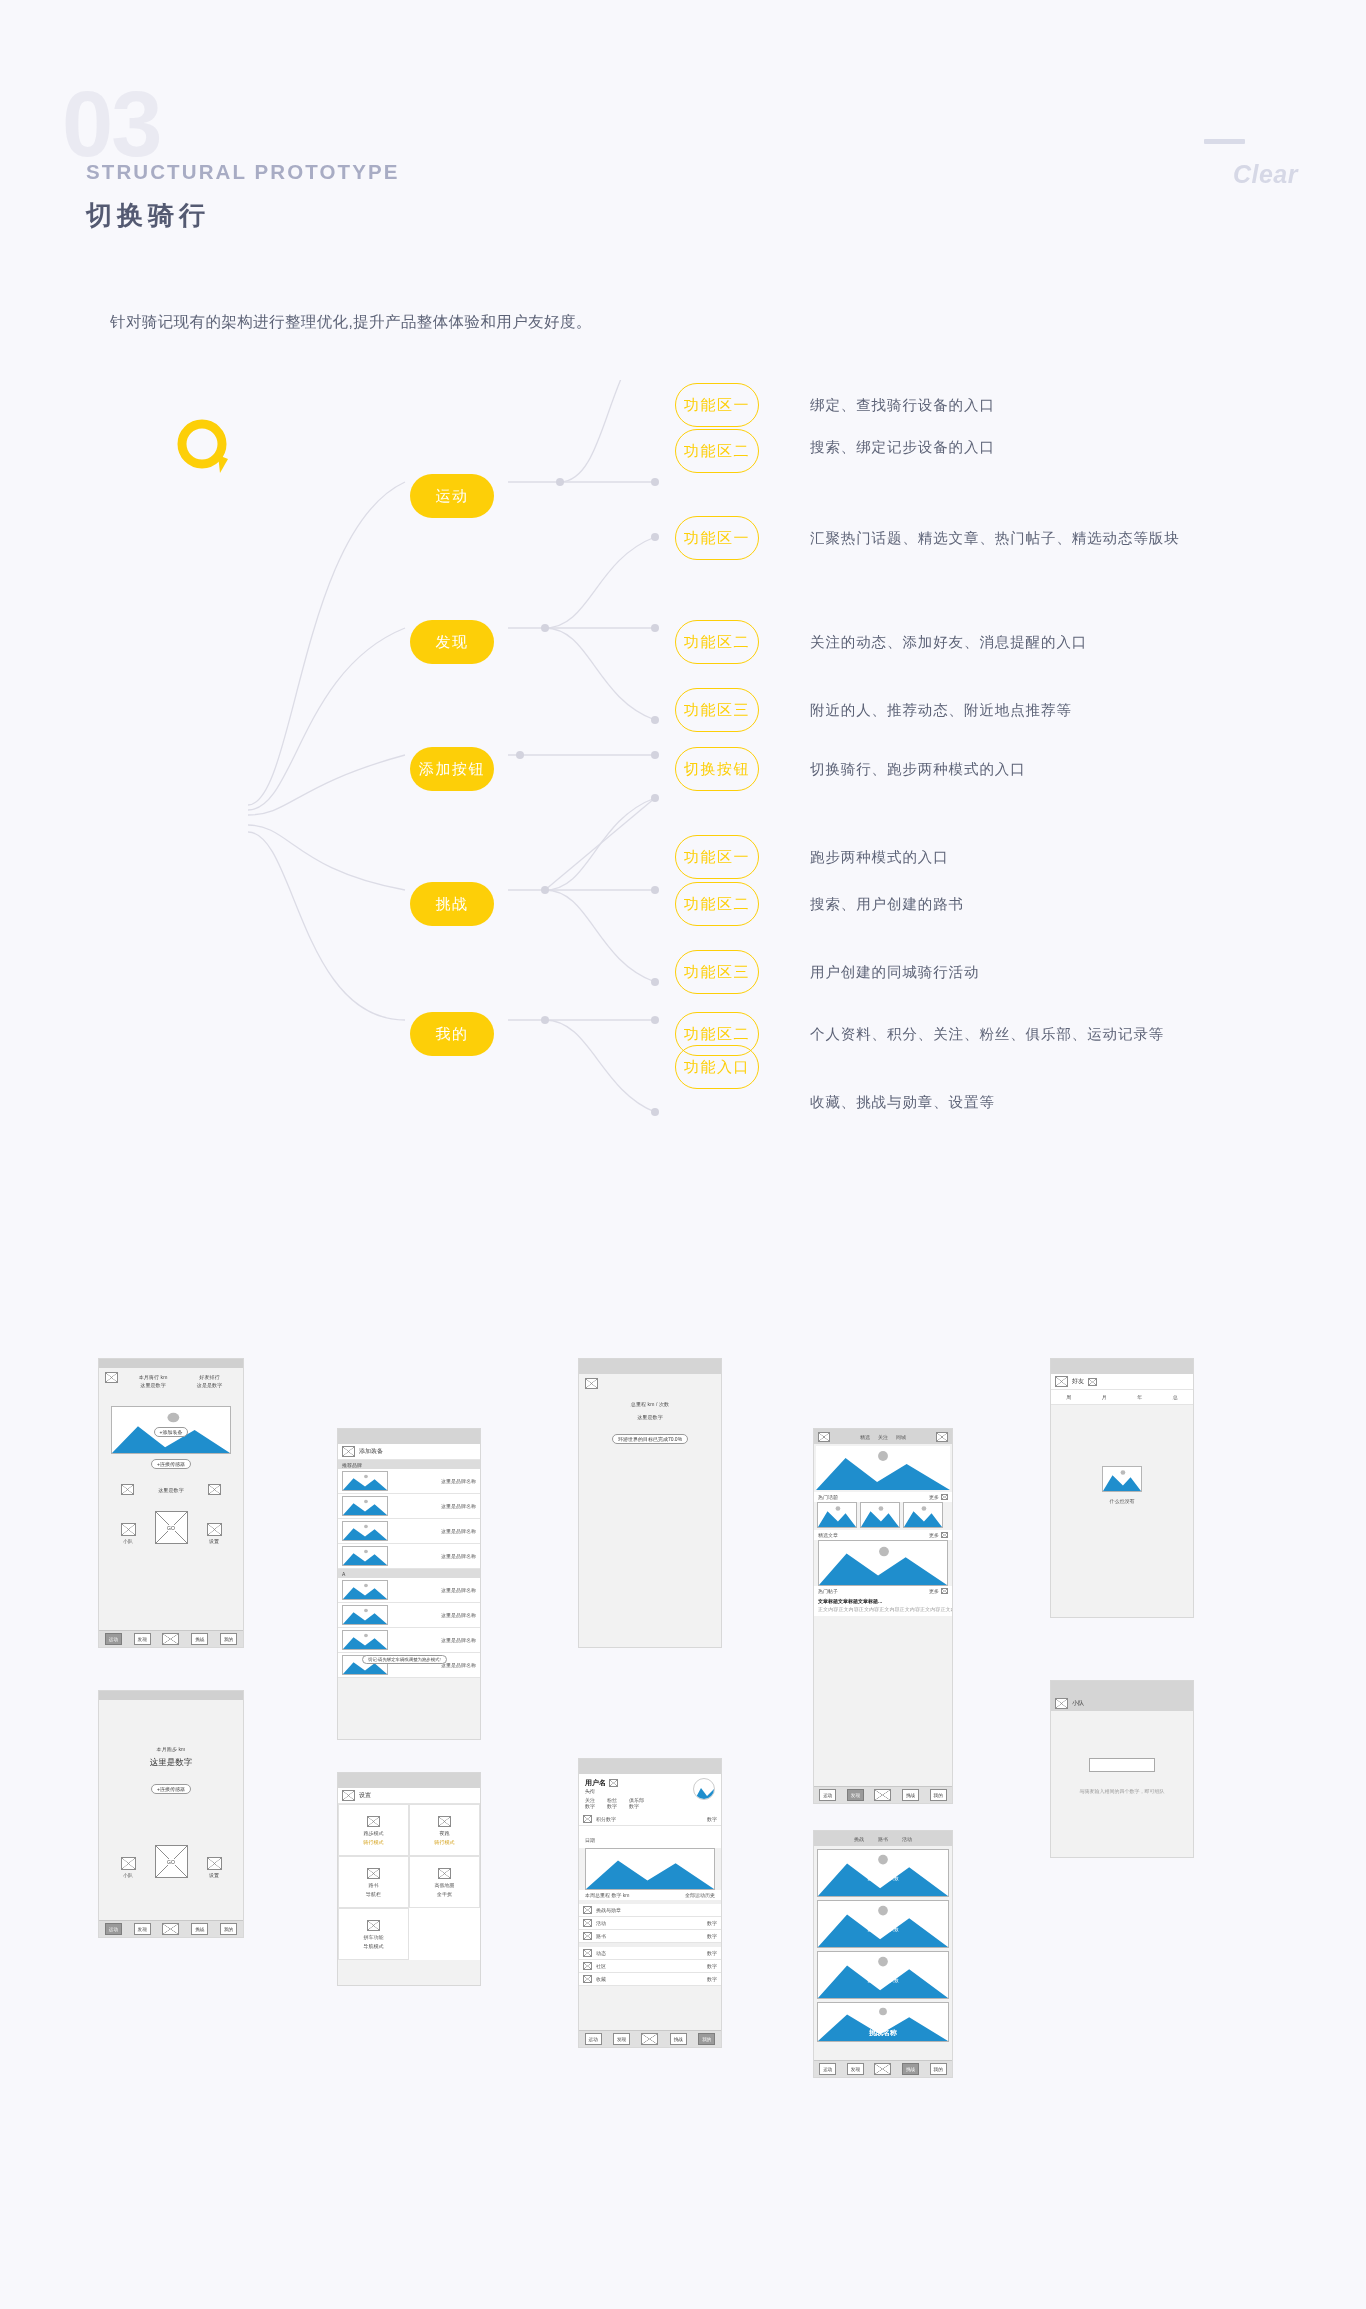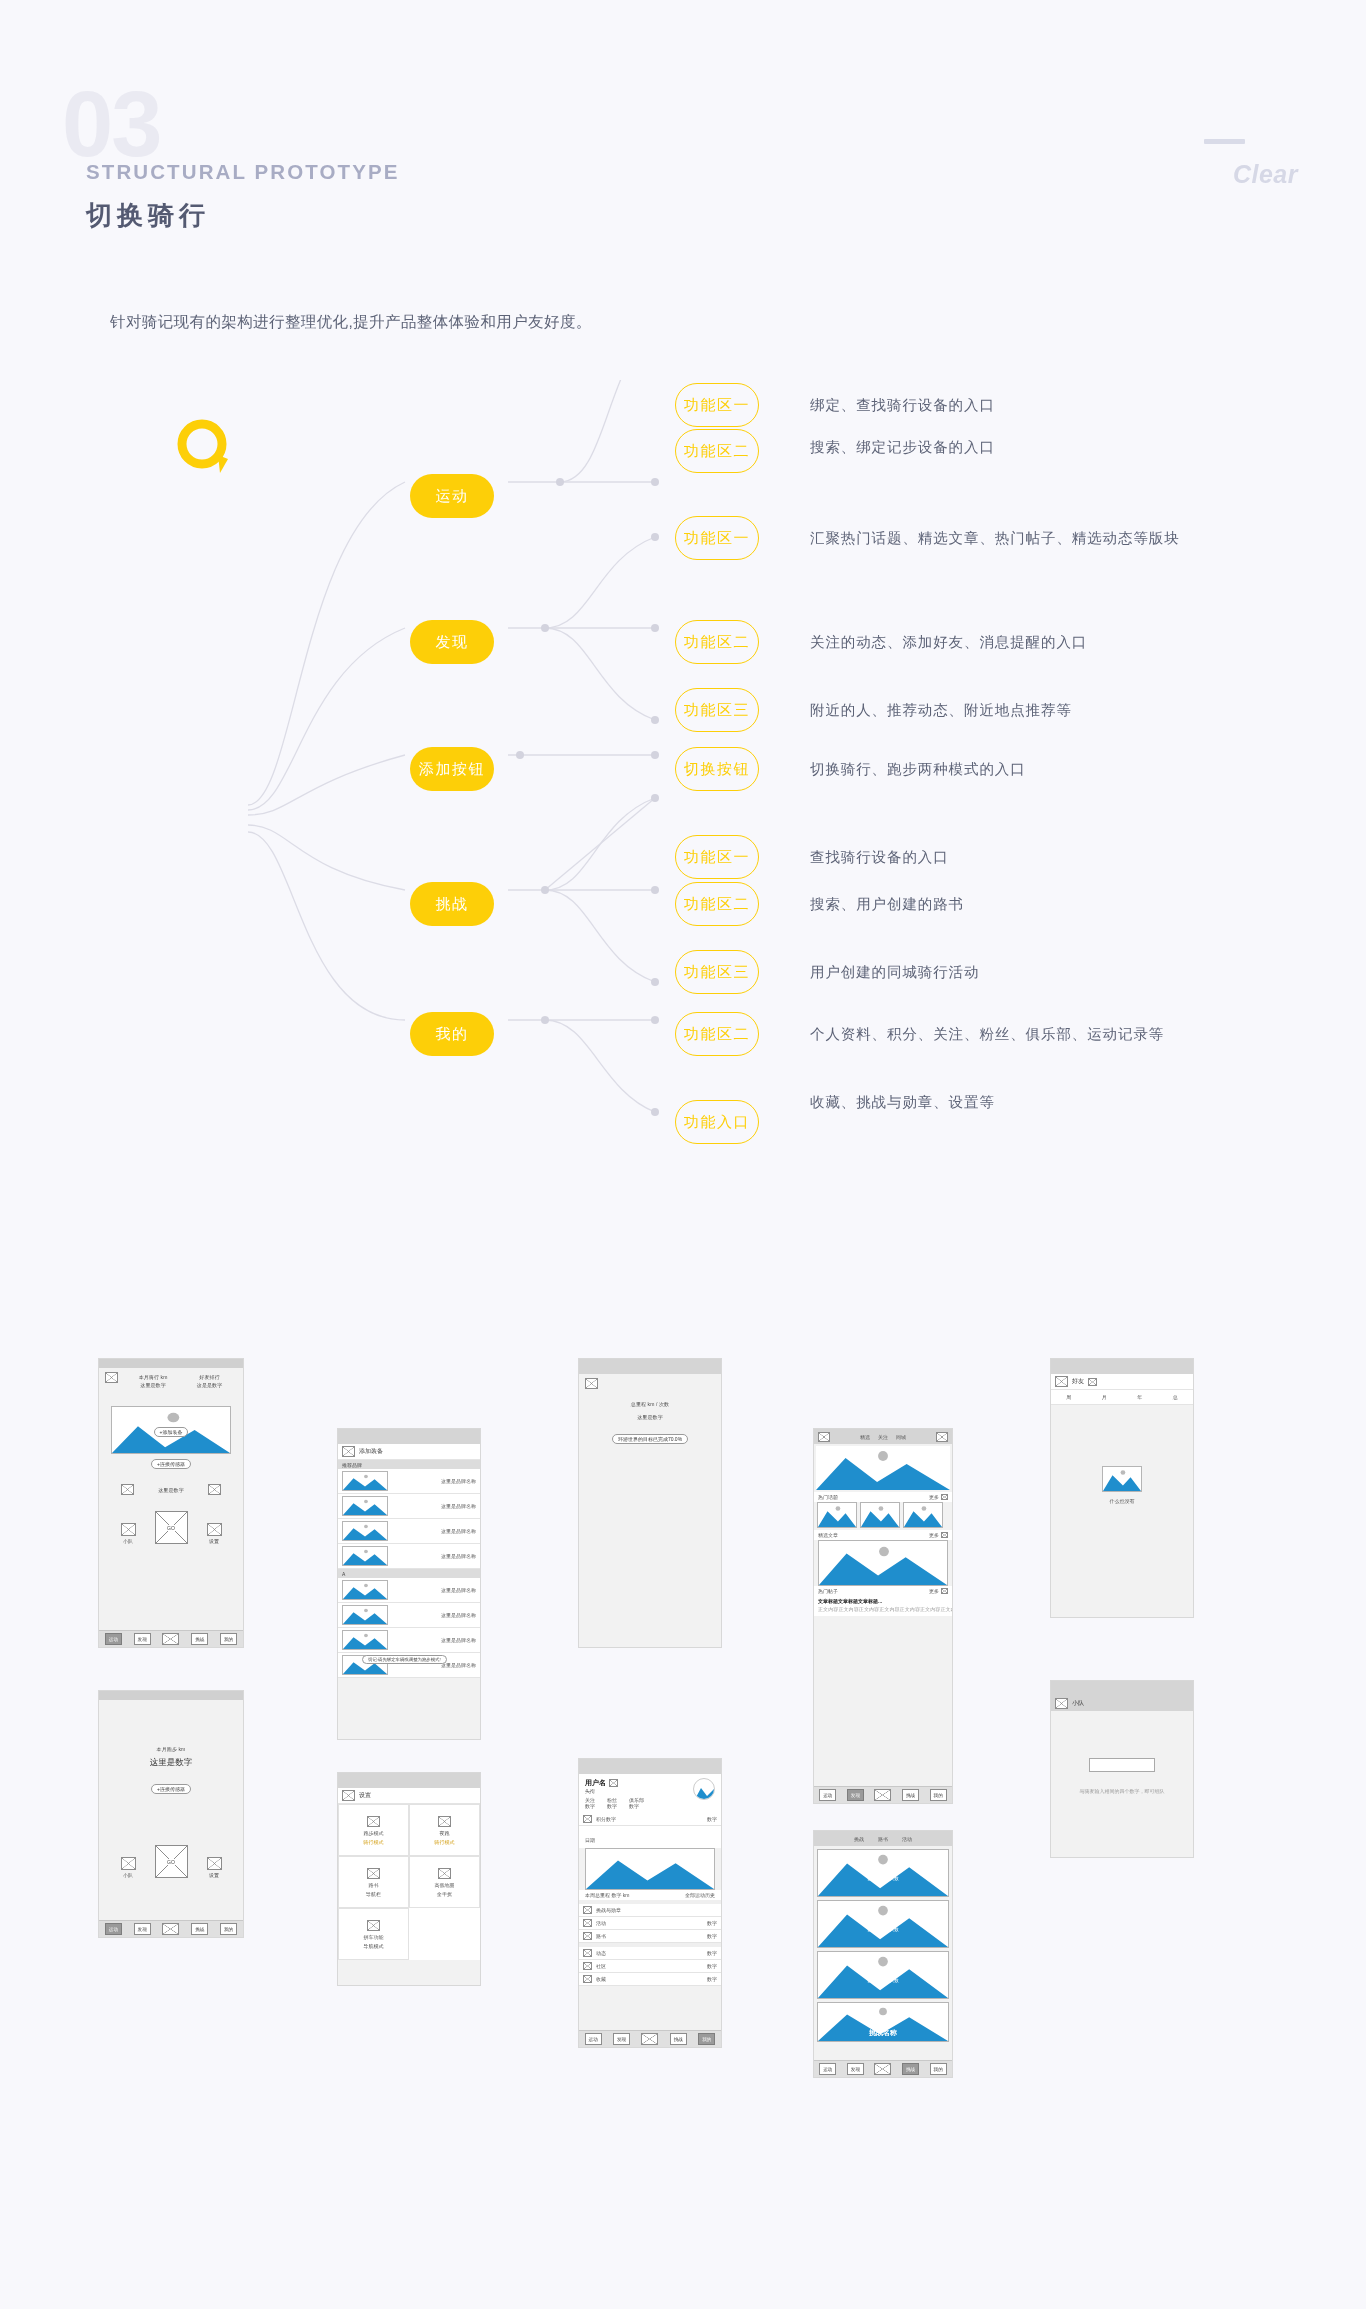--- a/index.html
+++ b/index.html
@@ -226,35 +226,35 @@
 <div class="desc" style="top:688px">附近的人、推荐动态、附近地点推荐等</div>
 
 <div class="node node-l2" style="top:747px">
     <span>切换按钮</span>
   </div>
 <div class="desc" style="top:747px">切换骑行、跑步两种模式的入口</div>
 
 <div class="node node-l2" style="top:835px">
     <span>功能区一</span>
   </div>
-<div class="desc" style="top:835px">查找骑行设备的入口</div>
+<div class="desc" style="top:835px">跑步两种模式的入口</div>
 <div class="node node-l2" style="top:882px">
     <span>功能区二</span>
   </div>
 <div class="desc" style="top:882px">搜索、用户创建的路书</div>
 <div class="node node-l2" style="top:950px">
     <span>功能区三</span>
   </div>
 <div class="desc" style="top:950px">用户创建的同城骑行活动</div>
 
 <div class="node node-l2" style="top:1012px">
     <span>功能区二</span>
   </div>
 <div class="desc" style="top:1012px">个人资料、积分、关注、粉丝、俱乐部、运动记录等</div>
-<div class="node node-l2" style="top:1100px">
+<div class="node node-l2" style="top:1045px">
     <span>功能入口</span>
   </div>
 <div class="desc" style="top:1080px">收藏、挑战与勋章、设置等</div>
 
 <div class="phone" style="left:98px; top:1358px; width:146px; height:290px;">
   <div class="ph-status"></div>
   <div style="padding:4px 6px; display:flex; gap:6px; align-items:flex-start;">
     <div class="xbox" style="width:13px;height:11px;"></div>
     <div style="flex:1; display:flex; justify-content:space-around; text-align:center; padding-top:2px;">
       <div>

